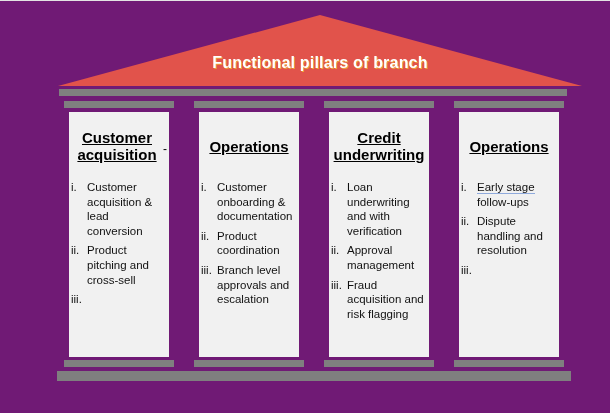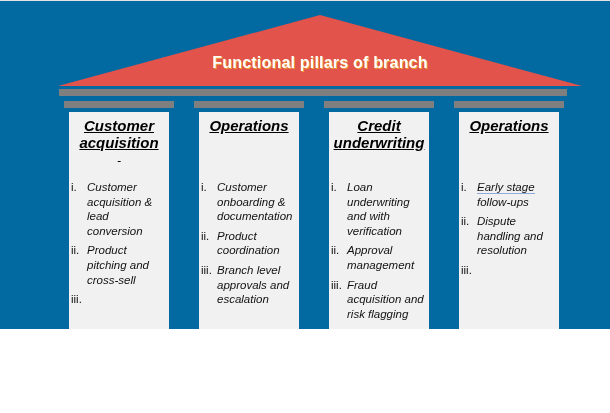--- a/index.html
+++ b/index.html
@@ -1,17 +1,17 @@
 <!DOCTYPE html>
 <html><head>
 <meta charset="utf-8">
 <style>
   html,body{margin:0;padding:0;background:#ffffff;}
   #stage{
-    position:relative;width:610px;height:329px;background:#0369a1;overflow:hidden;
+    position:relative;width:610px;height:413px;background:#701a75;overflow:hidden;
     font-family:"Liberation Sans","DejaVu Sans",sans-serif;color:#1a1a1a;
   }
   #top-edge{position:absolute;left:0;top:0;width:610px;height:1px;background:#e3e3e3;}
   
   #roof-svg{position:absolute;left:0;top:0;width:610px;height:100px;display:block;}
   #roof-title{
     position:absolute;left:58px;top:54px;width:524px;
     text-align:center;font-size:16px;font-weight:bold;color:#ffffff;
     text-shadow:1px 1px 0 #eda338;letter-spacing:.2px;
   }
@@ -28,32 +28,31 @@
   
   .pillar{
     position:absolute;top:112px;width:100px;height:245px;background:#f1f1f1;
     box-sizing:border-box;padding:6px 2px 0 2px;
   }
   .pillar-1{left:69px;}
   .pillar-2{left:199px;}
   .pillar-3{left:329px;}
   .pillar-4{left:459px;}
   .pillar-header{
-    height:58px;display:flex;flex-direction:column;align-items:center;justify-content:flex-start;
+    height:58px;display:flex;flex-direction:row;align-items:center;justify-content:center;
     text-align:center;
-    font-style:italic;
   }
   .pillar-title{
     font-size:15px;font-weight:bold;text-decoration:underline;line-height:1.12;color:#000;
   }
   .pillar-sub{font-size:12px;line-height:1;margin-top:3px;color:#000;}
   .items{margin-top:4px;}
   .item{display:flex;font-size:11.5px;line-height:1.27;margin-bottom:5px;color:#111;}
   .item-marker{flex:0 0 16px;}
-  .item-text{flex:1;font-style:italic;}
+  .item-text{flex:1;}
   .u-link{border-bottom:1px solid #8faadc;margin-top:10px;}
 </style>
 </head>
 <body>
 
 <div id="stage">
   <div id="top-edge"></div>
 
   <svg id="roof-svg" viewBox="0 0 610 100" xmlns="http://www.w3.org/2000/svg">
     <polygon points="320,15 582,86 58,86" fill="#e1534b"></polygon>

